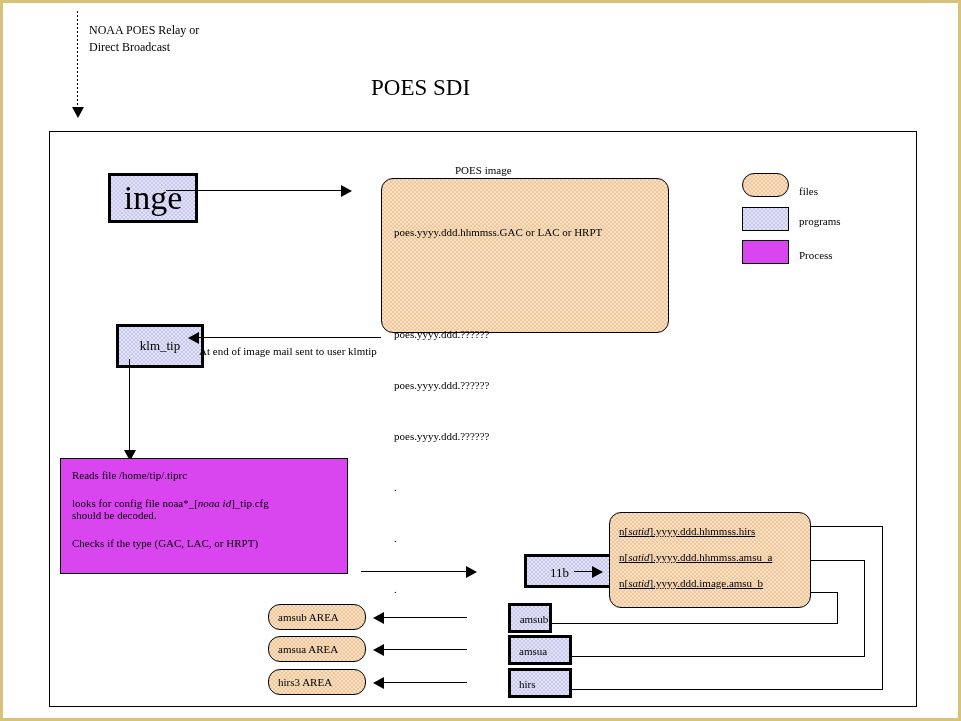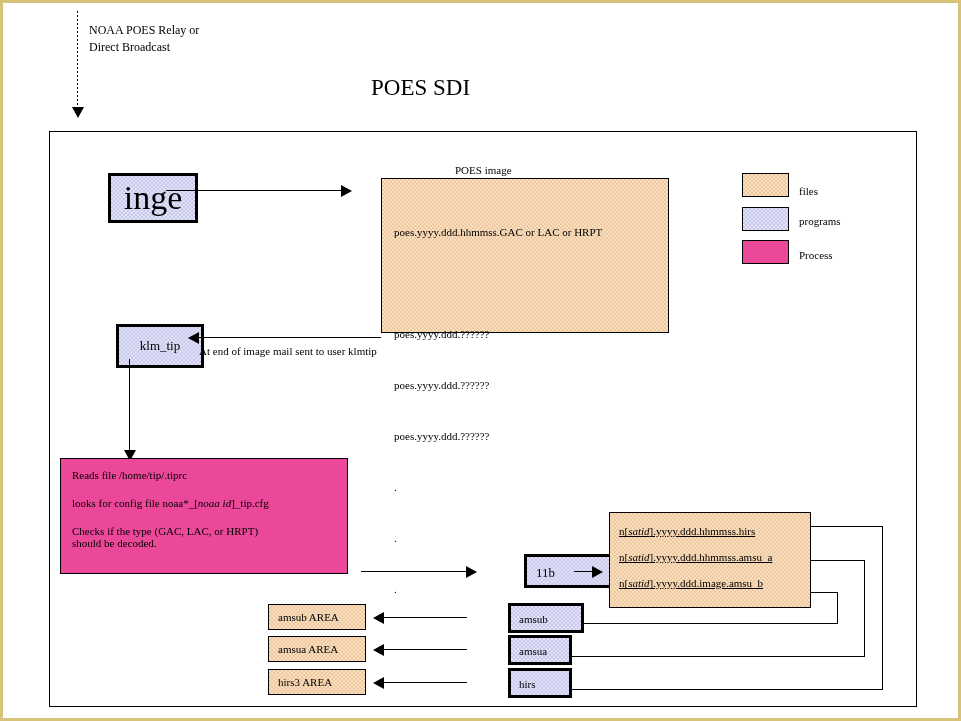--- a/index.html
+++ b/index.html
@@ -36,30 +36,31 @@
     border: 3px solid #000;
     margin-left: 40px;
   }
   .fill-file {
     background-color: #f7dfc4;
     background-image:
       linear-gradient(45deg, #f0c89c 25%, transparent 25%, transparent 75%, #f0c89c 75%),
       linear-gradient(45deg, #f0c89c 25%, transparent 25%, transparent 75%, #f0c89c 75%);
     background-size: 4px 4px;
     background-position: 0 0, 2px 2px;
+    border-radius: 12px;
   }
   .fill-prog {
     background-color: #e2e2f6;
     background-image:
       linear-gradient(45deg, #c9c9ee 25%, transparent 25%, transparent 75%, #c9c9ee 75%),
       linear-gradient(45deg, #c9c9ee 25%, transparent 25%, transparent 75%, #c9c9ee 75%);
     background-size: 4px 4px;
     background-position: 0 0, 2px 2px;
   }
-  .fill-proc { background: #ec4899; }
+  .fill-proc { background: #d946ef; }
 
   
   .t  { font-family: "Liberation Serif", serif; color: #000; white-space: pre; }
   .t11 { font-size: 11px; }
   .t12 { font-size: 12px; }
   .t13 { font-size: 13px; }
   .title { font-size: 23px; }
   .huge  { font-size: 34px; }
   .center-box {
     display: flex; align-items: center; justify-content: center;
@@ -152,29 +153,29 @@
   <div class="abs arrow-l" style="left:185px; top:329px;"></div>
   <div class="abs t t11" style="left:196px; top:342px;">At end of image mail sent to user klmtip</div>
 
   <div class="abs vline" style="left:126px; top:356px; height:94px;"></div>
   <div class="abs arrow-d" style="left:121px; top:447px;"></div>
 
   <div class="abs box fill-proc" style="left:57px; top:455px; width:288px; height:116px;">
     <div style="padding:10px 0 0 11px;">
       <div class="t t11">Reads file /home/tip/.tiprc</div>
       <div class="t t11" style="margin-top:16px;"><span>looks for config file noaa*_[</span><span class="ital">noaa id</span><span>]_tip.cfg</span></div>
+      <div class="t t11">should be decoded.</div>
       <div class="t t11" style="margin-top:16px;">Checks if the type (GAC, LAC, or HRPT)</div>
-      <div class="t t11">should be decoded.</div>
     </div>
   </div>
 
   <div class="abs hline" style="left:358px; top:568px; width:105px;"></div>
   <div class="abs arrow-r" style="left:463px; top:563px;"></div>
 
-  <div class="abs box-thick fill-prog" style="left:481px; top:551px; width:88px; height:34px;">
+  <div class="abs box-thick fill-prog" style="left:481px; top:551px; width:88px; height:34px;padding-left:14px;">
     <span class="t t13" style="display:block; padding:8px 0 0 9px;">11b</span>
   </div>
 
   <div class="abs hline" style="left:571px; top:568px; width:20px;"></div>
   <div class="abs arrow-r" style="left:589px; top:563px;"></div>
 
   <div class="abs box fill-file" style="left:606px; top:509px; width:202px; height:96px;">
     <div style="padding:12px 0 0 9px;text-decoration:underline;">
       <div class="t t11"><span>n[</span><span class="ital">satid</span><span>].yyyy.ddd.hhmmss.hirs</span></div>
       <div class="t t11" style="margin-top:14px;"><span>n[</span><span class="ital">satid</span><span>].yyyy.ddd.hhmmss.amsu_a</span></div>
@@ -190,21 +191,21 @@
   <div class="abs hline" style="left:808px; top:557px; width:54px;"></div>
   <div class="abs vline" style="left:861px; top:557px; height:96px;"></div>
   <div class="abs hline" style="left:545px; top:653px; width:317px;"></div>
   <div class="abs arrow-l" style="left:534px; top:648px;"></div>
 
   <div class="abs hline" style="left:808px; top:589px; width:27px;"></div>
   <div class="abs vline" style="left:834px; top:589px; height:31px;"></div>
   <div class="abs hline" style="left:545px; top:620px; width:290px;"></div>
   <div class="abs arrow-l" style="left:534px; top:615px;"></div>
 
-  <div class="abs box-thick fill-prog" style="left:465px; top:600px; width:76px; height:30px;">
+  <div class="abs box-thick fill-prog" style="left:465px; top:600px; width:44px; height:30px;text-align:center;">
     <span class="t t11" style="display:block; padding:7px 0 0 8px;">amsub</span>
   </div>
   <div class="abs box-thick fill-prog" style="left:465px; top:632px; width:64px; height:30px;">
     <span class="t t11" style="display:block; padding:7px 0 0 8px;">amsua</span>
   </div>
   <div class="abs box-thick fill-prog" style="left:465px; top:665px; width:64px; height:30px;">
     <span class="t t11" style="display:block; padding:7px 0 0 8px;">hirs</span>
   </div>
 
   <div class="abs hline" style="left:381px; top:614px; width:83px;"></div>

